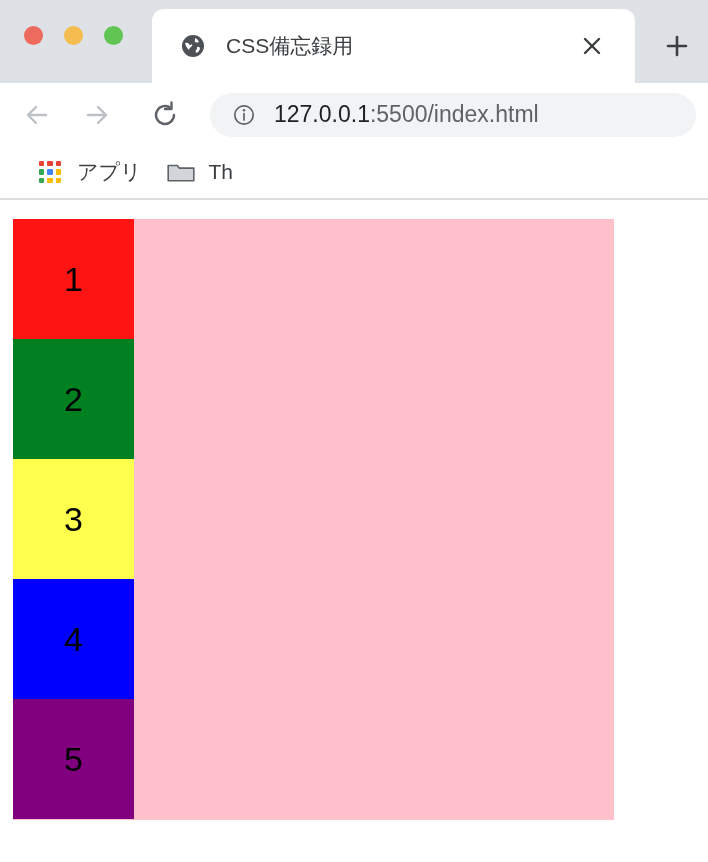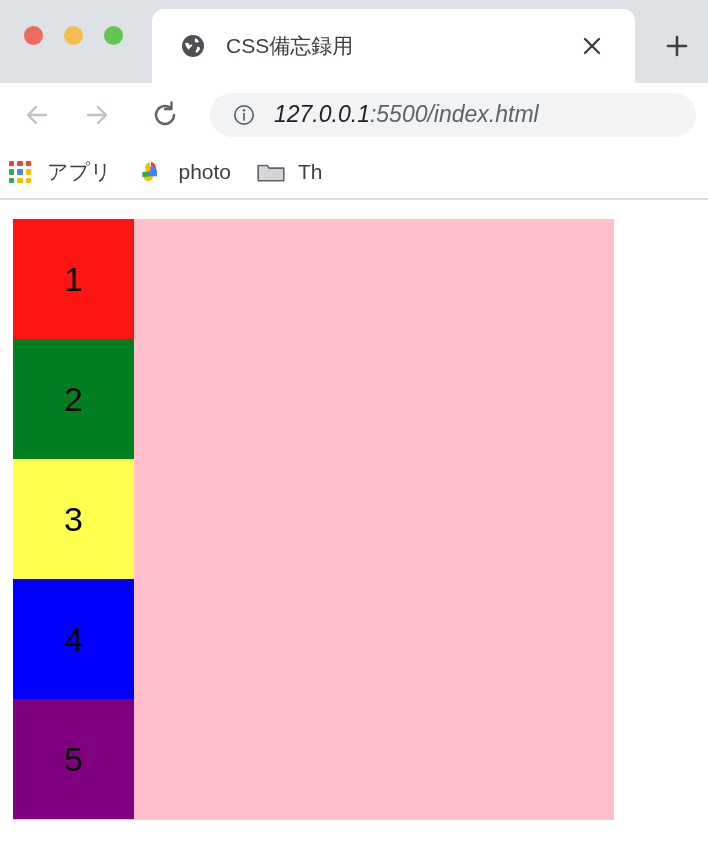--- a/index.html
+++ b/index.html
@@ -91,32 +91,31 @@
     width: 24px; height: 24px;
     margin-left: 22px;
     flex: none;
     display: flex; align-items: center; justify-content: center;
   }
   .omnibox-url {
     margin-left: 18px;
     font-size: 23px;
     color: #5f6368;
     white-space: nowrap;
-    font-style: italic;
   }
   .omnibox-url .host { color: #202124; }
 
   .bookmarks {
     height: 54px;
     background: #ffffff;
     display: flex; align-items: center;
     border-bottom: 2px solid #dadce0;
     flex: none;
     overflow: hidden;
-    padding-left: 6px;
+    padding-left: 36px;
   }
   .bm {
     display: flex; align-items: center;
     margin-right: 26px;
     flex: none;
     white-space: nowrap;
   }
   .bm-icon {
     width: 28px; height: 28px;
     flex: none;
@@ -250,32 +249,20 @@
             <i style="background:#4285f4"></i>
             <i style="background:#fbbc05"></i>
           <i style="background:#34a853"></i>
             <i style="background:#fbbc05"></i>
             <i style="background:#fbbc05"></i>
         </span>
       </span>
       <span class="bm-label">アプリ</span>
     </div>
 
-    <div class="bm">
-      <span class="bm-icon">
-        <svg width="26" height="26" viewBox="0 0 24 24">
-          <path d="M12 3 a4.5 4.5 0 0 1 4.5 4.5 V11 H12 Z" fill="#ea4335"></path>
-          <path d="M12 11 H7.5 A4.5 4.5 0 0 1 7.5 2 H12 Z" fill="#fbbc05" transform="translate(0,2.5) rotate(-90 12 9)"></path>
-          <path d="M12 12 a4.5 4.5 0 0 1 -4.5 4.5 H4 V12 Z" fill="#34a853"></path>
-          <path d="M13 11.5 H17.5 a4.5 4.5 0 0 1 0 9 H13 Z" fill="#4285f4" transform="rotate(-90 13 16)"></path>
-          <path d="M11.3 3.2 a4.5 4.5 0 0 0 -4.5 4.4 L6.8 11.3 L11.3 11.3 Z" fill="#fbbc05"></path>
-        </svg>
-      </span>
-      <span class="bm-label">photo</span>
-    </div>
 
 
 
     <div class="bm">
       <span class="bm-icon">
         <svg width="28" height="22" viewBox="0 0 28 22">
           <path d="M1.2 4.5 h9 l2 2.6 h14.6 v12.7 h-25.6 z" fill="#d2d5d9" stroke="#5f6368" stroke-width="1.6" stroke-linejoin="round"></path>
         </svg>
       </span>
       <span class="bm-label">Th</span>

